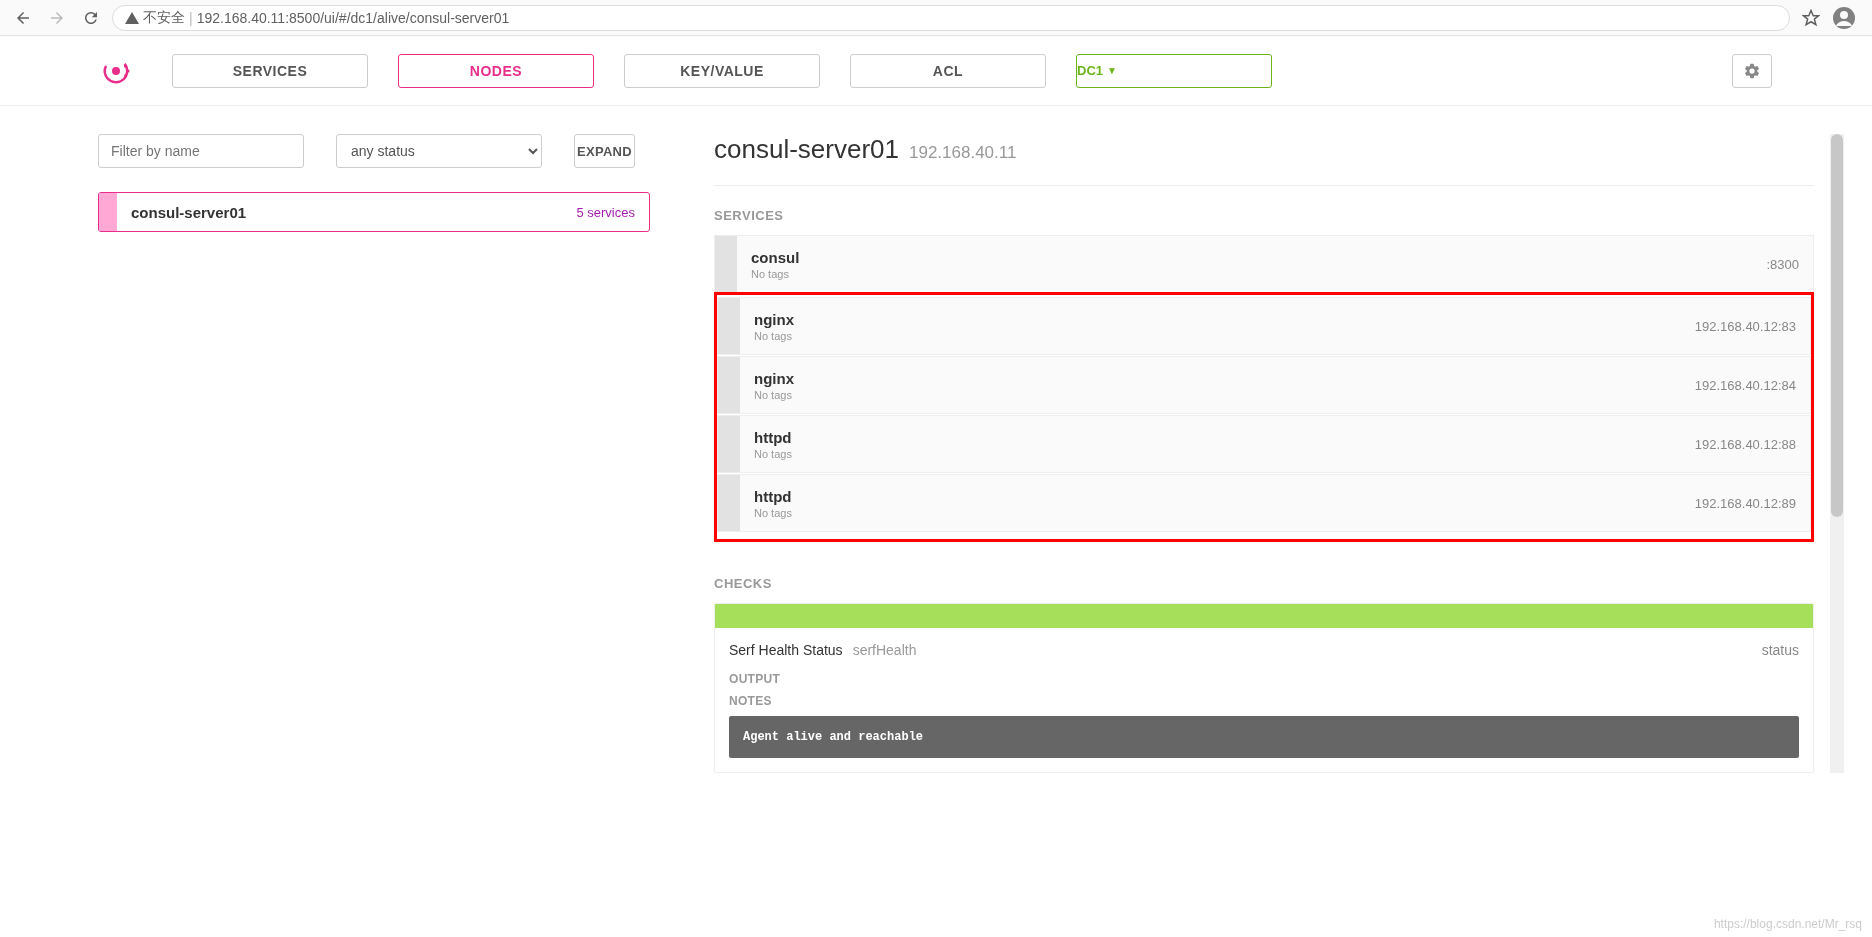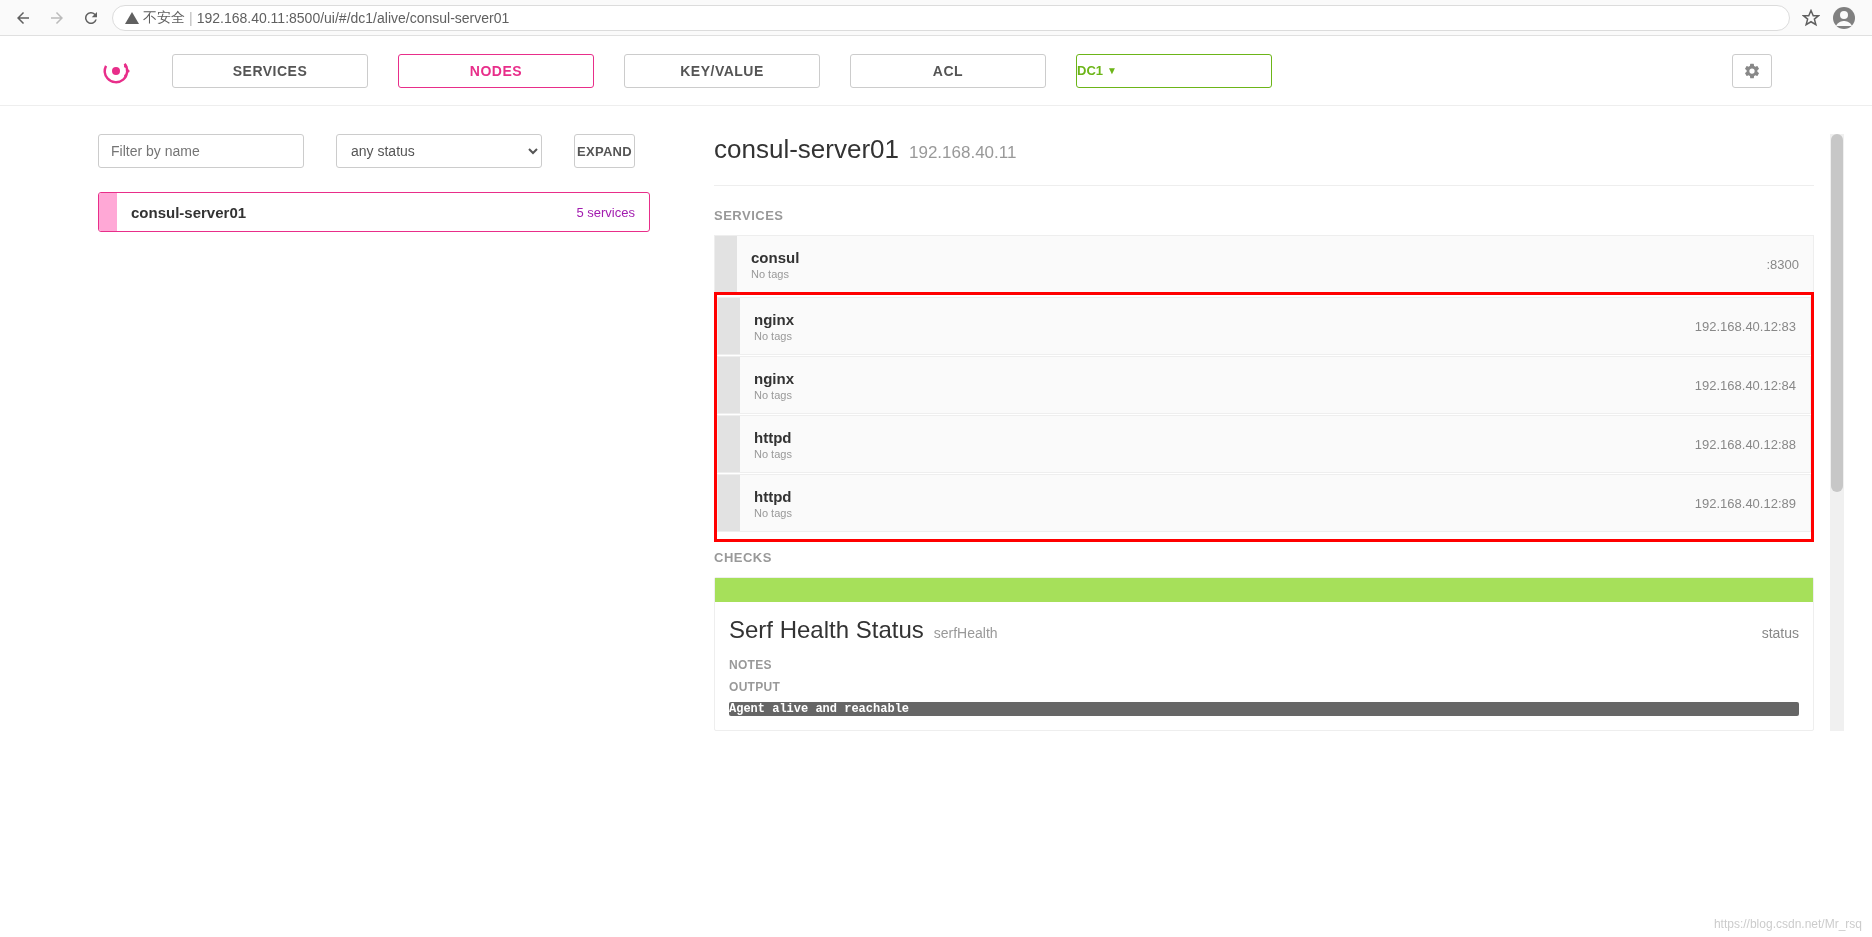--- a/index.html
+++ b/index.html
@@ -51,30 +51,30 @@
     
     .highlight-box { border: 3px solid #ff0000; padding: 2px 0 6px 0; margin-top: -2px; }
     
     .service-item { display: flex; align-items: center; background: #fafafa; border: 1px solid #eee; height: 58px; padding-right: 14px; margin-bottom: 1px; cursor: pointer; }
     .service-item .svc-status { width: 22px; height: 100%; background: #e2e2e2; margin-right: 14px; }
     .service-item .svc-body { display: flex; flex-direction: column; }
     .service-item .svc-name { font-size: 15px; font-weight: 700; color: #333; }
     .service-item .svc-tags { font-size: 11px; color: #999; margin-top: 2px; }
     .service-item .svc-addr { margin-left: auto; font-size: 13px; color: #888; }
     
-    .checks-section { margin-top: 8px; }
+    .checks-section { margin-top: 34px; }
     .check-item { border: 1px solid #eee; border-radius: 2px; cursor: pointer; }
     .check-bar { height: 24px; background: #a6e05a; }
     .check-head { display: flex; align-items: baseline; padding: 14px 14px 14px 14px; gap: 10px; }
-    .check-title { font-size: 24px; color: #333; }
+    .check-title { font-size: 14px; color: #333; }
     .check-id { font-size: 14px; color: #999; }
     .check-status { margin-left: auto; font-size: 14px; color: #888; }
     .check-body { padding: 0 14px 14px 14px; }
     .check-subhead { font-size: 12px; font-weight: 700; color: #999; margin-bottom: 8px; letter-spacing: 0.3px; }
-    .output-box { background: #666; color: #fff; font-family: "Courier New", monospace; font-size: 12px; border-radius: 2px; font-weight: 700; }
+    .output-box { background: #666; color: #fff; font-family: "Courier New", monospace; font-size: 12px; padding: 14px; border-radius: 2px; font-weight: 700; }
     
     .scrollbar-shadow { position: absolute; right: -30px; top: 0; bottom: 0; width: 14px; background: #f0f0f0; }
     .scrollbar-thumb { position: absolute; right: -29px; top: 0; width: 12px; height: 60%; background: #c7c7c7; border-radius: 6px; }
     
     .watermark { position: fixed; right: 10px; bottom: 6px; font-size: 12px; color: rgba(140,140,140,0.45); }
     
     .warn-icon { display: inline-flex; width: 0; height: 0; border-left: 7px solid transparent; border-right: 7px solid transparent; border-bottom: 12px solid #606060; position: relative; }
   </style>
 </head>
 <body>
@@ -218,22 +218,22 @@
     <div class="checks-section">
       <div class="section-label">CHECKS</div>
       <div class="check-item">
         <div class="check-bar"></div>
         <div class="check-head">
           <span class="check-title">Serf Health Status</span>
           <span class="check-id">serfHealth</span>
           <span class="check-status">status</span>
         </div>
         <div class="check-body">
+          <div class="check-subhead">OUTPUT</div>
           <div class="check-subhead">NOTES</div>
-          <div class="check-subhead">OUTPUT</div>
           <div class="output-box">Agent alive and reachable</div>
         </div>
       </div>
     </div>
 
   </div>
 </div>
 
 <div class="watermark">https://blog.csdn.net/Mr_rsq</div>
 

